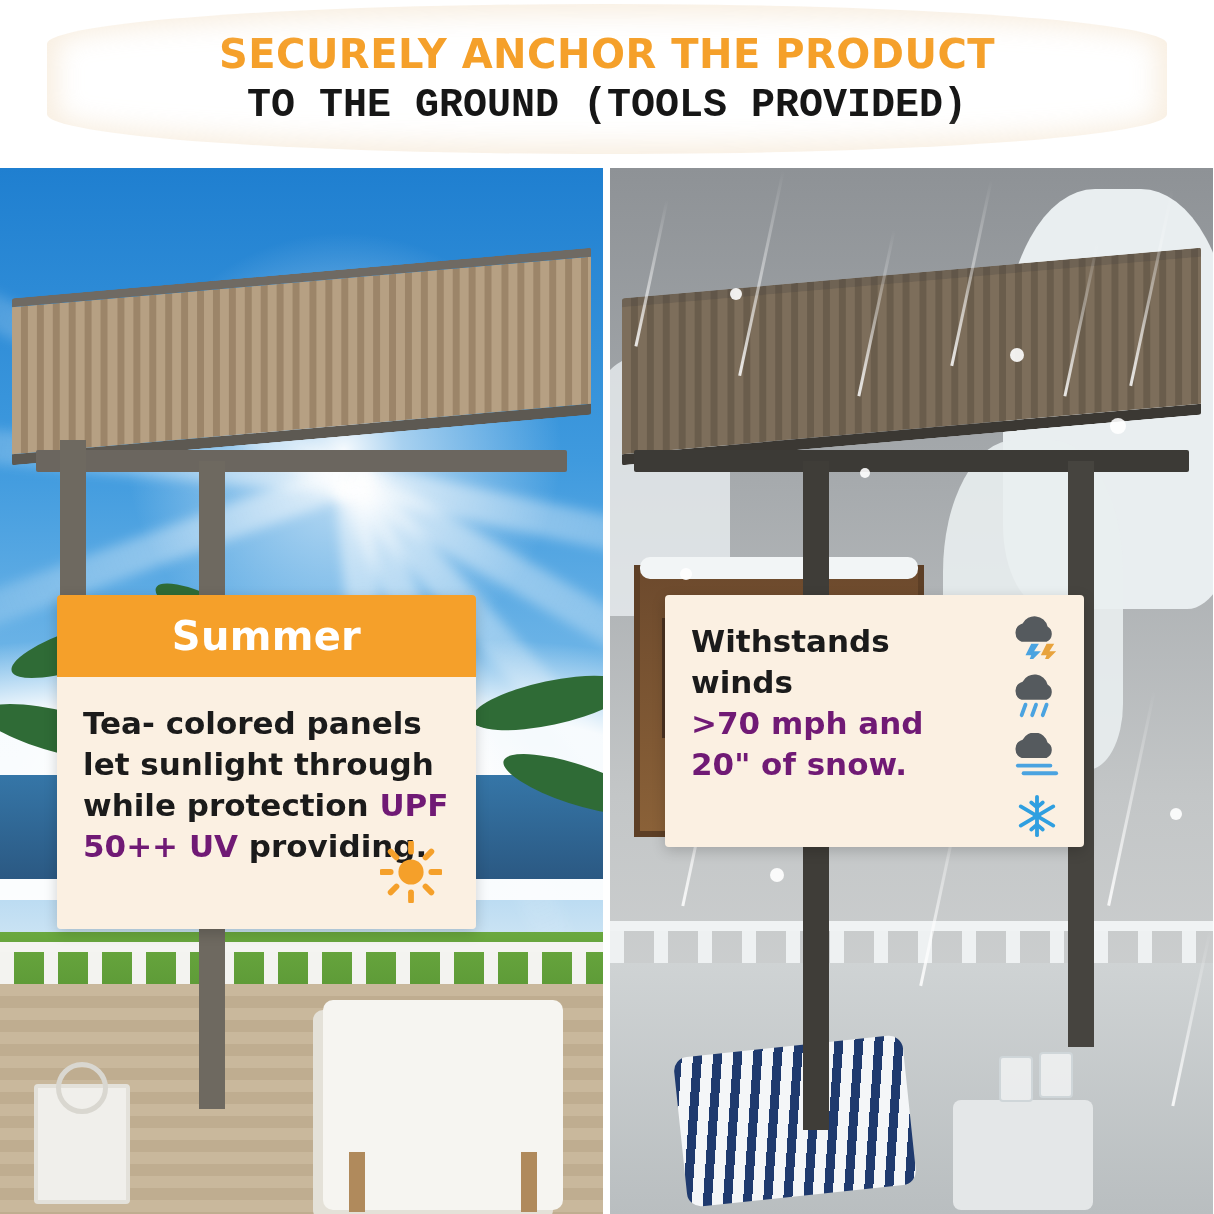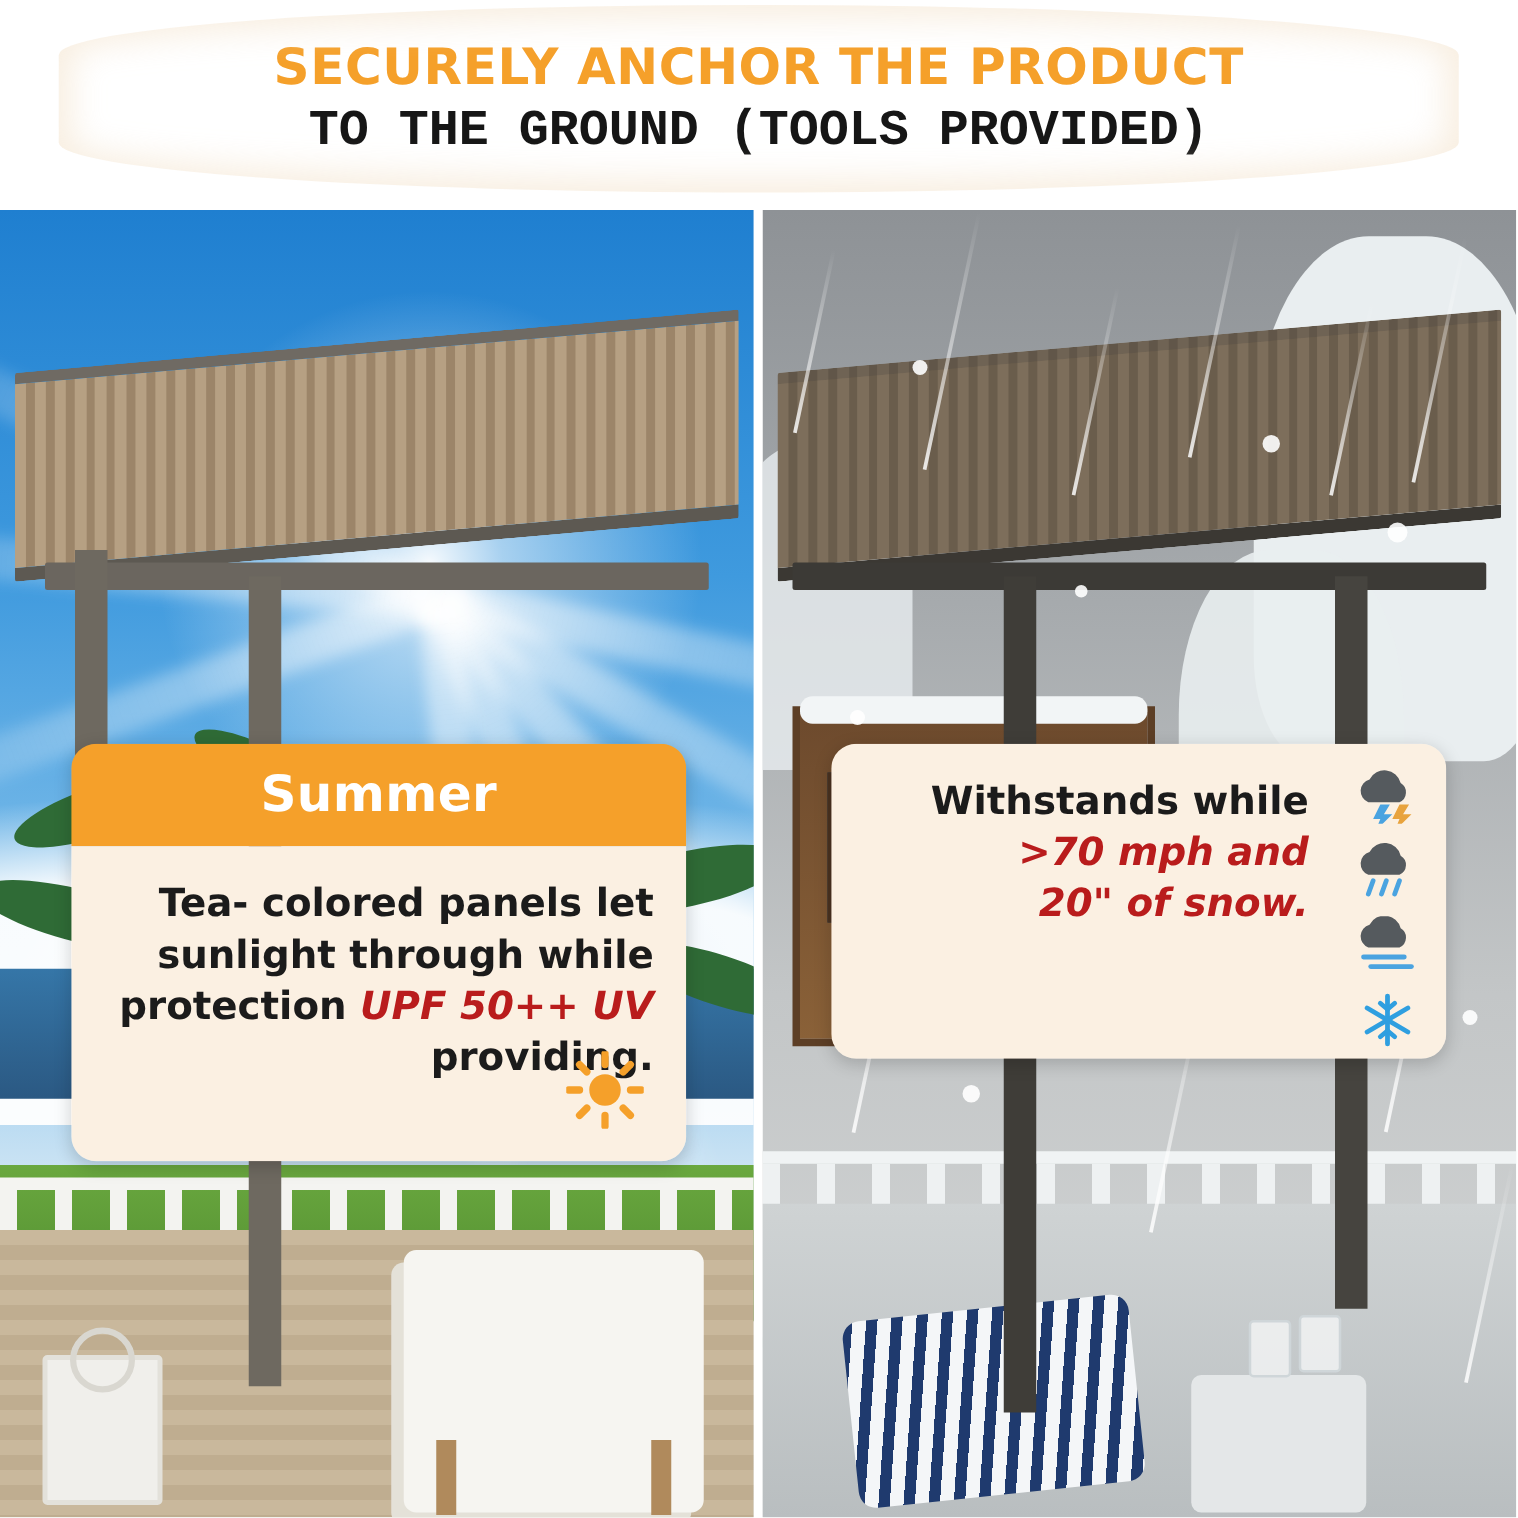--- a/index.html
+++ b/index.html
@@ -179,40 +179,39 @@
   .rainline {
     position: absolute; width: 3px; background: linear-gradient(180deg, rgba(255,255,255,0), rgba(255,255,255,.85));
     transform: rotate(12deg);
   }
   .snowflake-dot {
     position: absolute; background: #ffffff; border-radius: 50%; opacity: .9;
   }
 
   
   .card {
-    position: absolute; width: 492px; border-radius: 20px; overflow: hidden;
+    position: absolute; width: 419px; border-radius: 4px; overflow: hidden;
     box-shadow: 0 4px 14px rgba(0,0,0,.18);
-    text-align: right;
   }
   .card-summer { left: 57px; top: 427px; }
   .card-winter { left: 55px; top: 427px; }
   .card-head {
     height: 82px; display: flex; align-items: center; justify-content: center;
     font-size: 40px; font-weight: bold; color: #ffffff; letter-spacing: .3px;
   }
   .head-orange { background: #f5a02a; }
   .head-gray { background: #4b4b4b; }
   .card-body {
     background: #fbf0e2; padding: 26px 26px 24px 26px;
     position: relative; min-height: 252px;
   }
   .card-text {
     font-size: 31px; font-weight: bold; color: #1b1b1b; line-height: 1.32;
   }
-  .hl { color: #b91c1c; font-style: italic; }
+  .hl { color: #701a75; }
 
   .sun-icon { position: absolute; right: 34px; bottom: 26px; width: 62px; height: 62px; }
 
   .wx-icons {
     position: absolute; right: 16px; top: 18px;
     display: flex; flex-direction: column; gap: 14px; align-items: center;
   }
   .wx-icons svg { width: 62px; height: 46px; display: block; }
 
   .card-winter .card-body { padding-right: 110px; }
@@ -335,21 +334,21 @@
       <div class="snowflake-dot" style="left:250px; top:300px; width:10px; height:10px;"></div>
       <div class="snowflake-dot" style="left:500px; top:250px; width:16px; height:16px;"></div>
       <div class="snowflake-dot" style="left:70px; top:400px; width:12px; height:12px;"></div>
       <div class="snowflake-dot" style="left:330px; top:430px; width:14px; height:14px;"></div>
       <div class="snowflake-dot" style="left:560px; top:640px; width:12px; height:12px;"></div>
       <div class="snowflake-dot" style="left:160px; top:700px; width:14px; height:14px;"></div>
 
       <div class="card card-winter">
         <div class="card-body">
           <div class="card-text">
-            <div>Withstands while</div>
+            <div>Withstands winds</div>
             <div class="hl">&gt;70 mph and</div>
             <div class="hl">20" of snow.</div>
           </div>
 
           <div class="wx-icons">
             <svg viewBox="0 0 64 48">
               <path d="M16 30a10 10 0 0 1 1-19 14 14 0 0 1 26 3 9 9 0 0 1-1 16z" fill="#555a5e"></path>
               <path d="M26 32l-6 12h6l-4 10 14-14h-7l5-8z" fill="#4aa3e0"></path>
               <path d="M42 32l-6 12h6l-4 10 14-14h-7l5-8z" fill="#e8a33d"></path>
             </svg>

